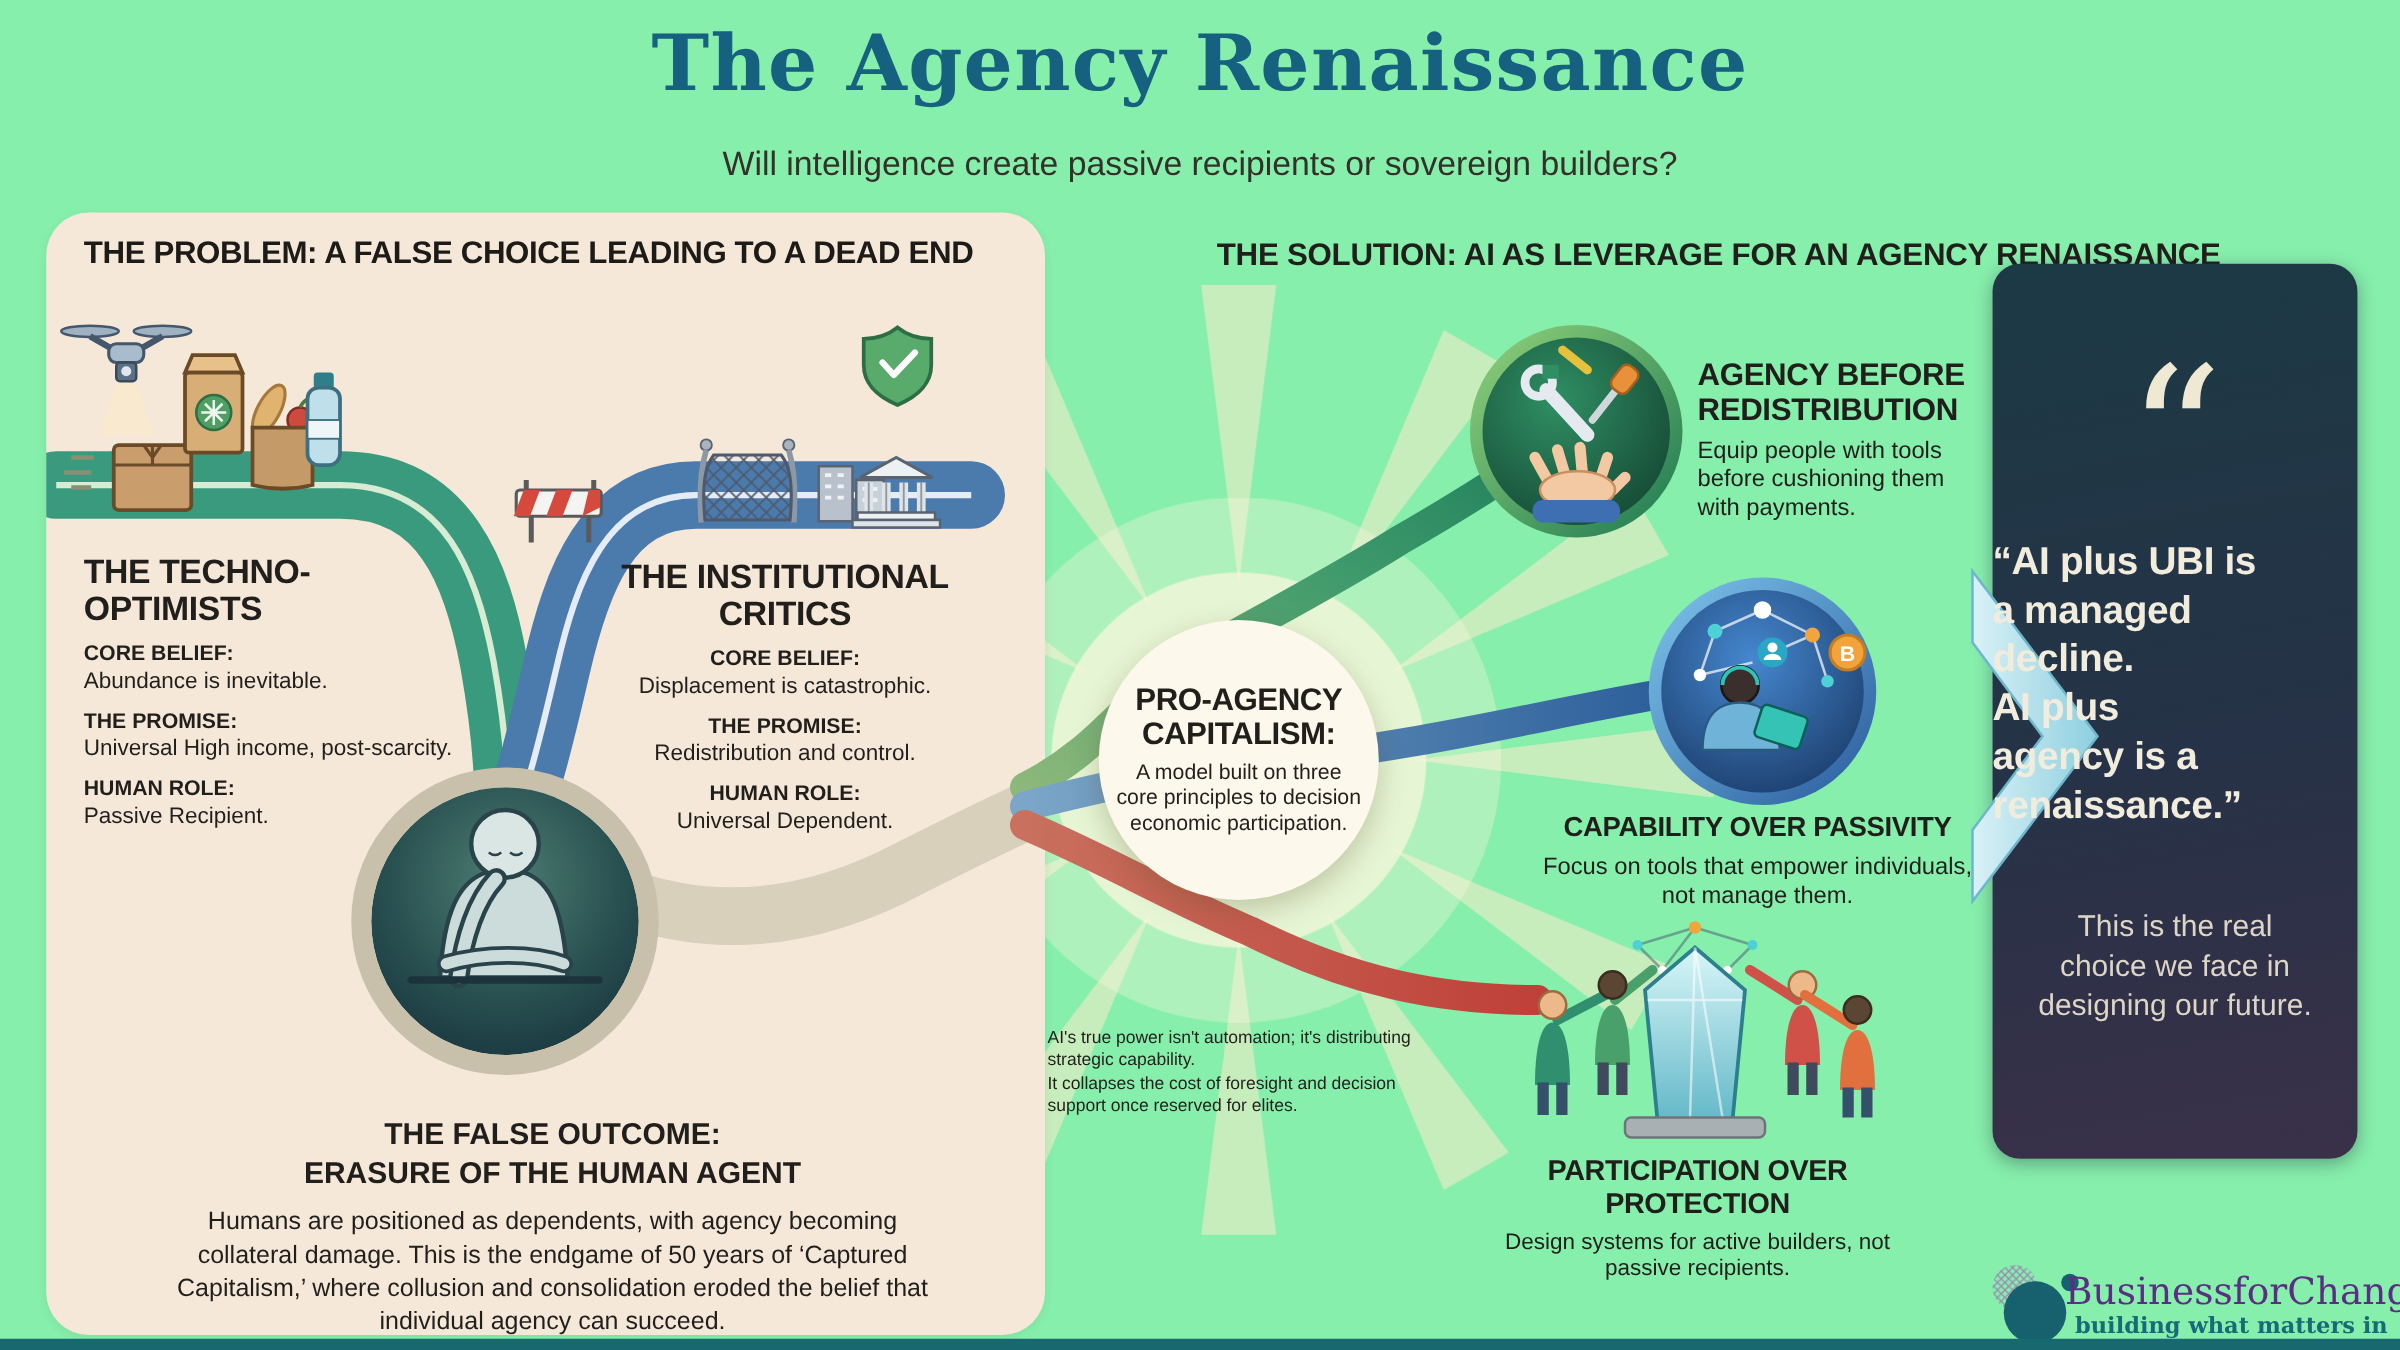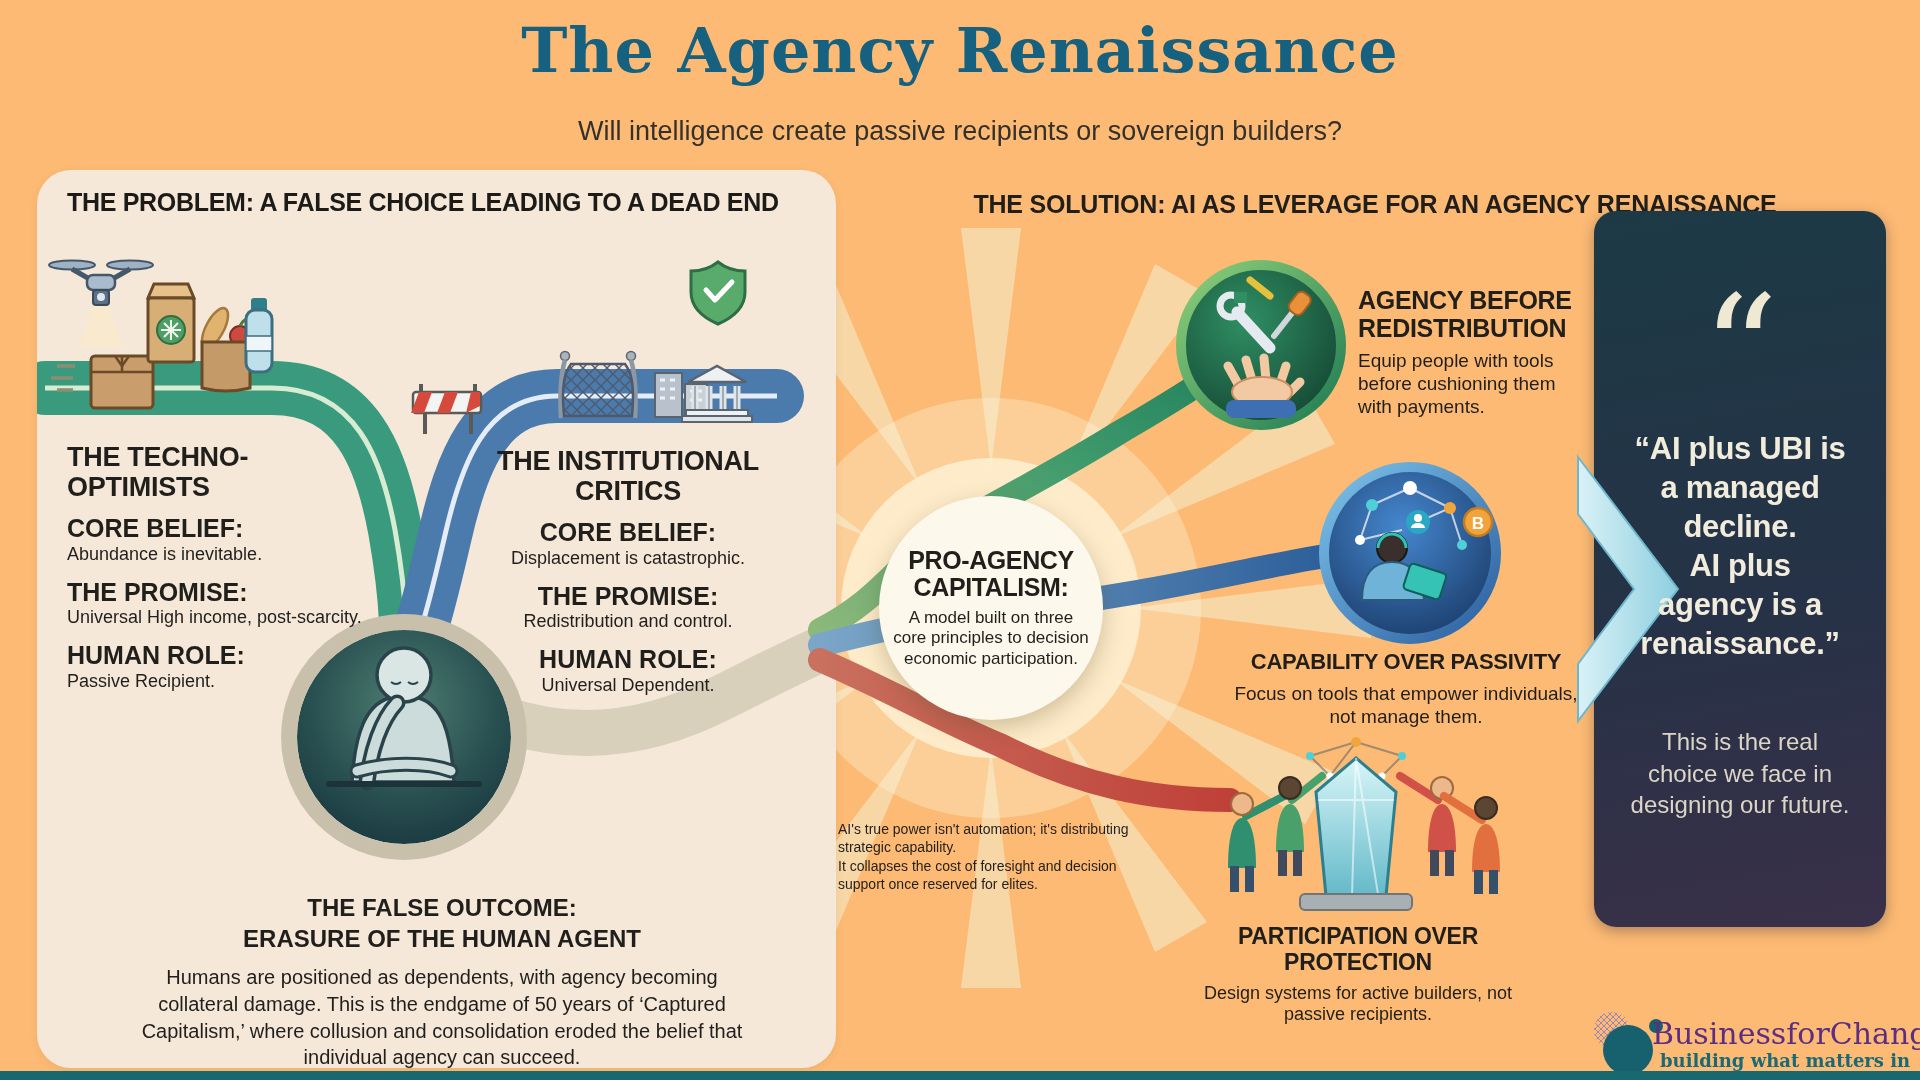--- a/index.html
+++ b/index.html
@@ -1,27 +1,27 @@
 <!DOCTYPE html>
 <html><head>
 <meta charset="utf-8">
 <style>
   html,body{margin:0;padding:0;background:#d9d6c6;}
-  .canvas{position:relative;width:1920px;height:1080px;background:#fdba74;overflow:hidden;
+  .canvas{position:relative;width:1920px;height:1080px;background:#86efac;overflow:hidden;
           font-family:"Liberation Sans",sans-serif;color:#211f1c;}
   .abs{position:absolute;}
   .main-title{top:14px;left:0;width:100%;text-align:center;font-family:"DejaVu Serif",serif;
               font-weight:bold;font-size:62px;color:#15617f;letter-spacing:1px;}
   .subtitle{top:116px;left:0;width:100%;text-align:center;font-size:27px;color:#34312b;}
   .panel{left:37px;top:170px;width:799px;height:898px;background:#f5e8d9;border-radius:34px;
          box-shadow:0 2px 8px rgba(80,60,30,.08);}
   .p-heading{left:30px;top:18px;font-size:25px;font-weight:bold;letter-spacing:-.3px;color:#1d1b18;}
   .sec-title{font-size:27px;font-weight:bold;line-height:1.12;letter-spacing:-.3px;}
   .kv{margin-top:11px;font-size:18px;line-height:1.22;}
-  .kv .kv-label{display:block;font-size:25px;font-weight:bold;}
+  .kv .kv-label{display:block;font-size:17px;font-weight:bold;}
   .techno{left:30px;top:272px;width:300px;}
   .critics{left:451px;top:276px;width:280px;text-align:center;}
   .outcome{left:95px;top:722px;width:620px;text-align:center;}
   .outcome-title{font-size:24px;font-weight:bold;white-space:pre-line;line-height:1.3;}
   .outcome-body{margin-top:10px;font-size:20px;line-height:1.33;}
   .s-heading{left:960px;top:190px;width:830px;text-align:center;font-size:25px;font-weight:bold;letter-spacing:-.2px;}
   .hub{left:879px;top:496px;width:224px;height:224px;border-radius:50%;background:#fcf8ec;
        box-shadow:0 8px 22px rgba(90,80,40,.28);display:flex;flex-direction:column;align-items:flex-end;
        justify-content:center;text-align:center;padding:14px;box-sizing:border-box;}
   .hub-title{font-size:25px;font-weight:bold;line-height:1.1;letter-spacing:-.4px;}
@@ -34,21 +34,21 @@
   .cop .principle-title{font-size:22px;}
   .pop{left:1198px;top:924px;width:320px;text-align:center;}
   .pop .principle-title{font-size:23px;}
   .pop .p-body{font-size:18px;}
   .note{left:838px;top:820px;width:305px;font-size:14px;line-height:1.32;white-space:pre-line;}
   .quote-panel{left:1594px;top:211px;width:292px;height:716px;border-radius:22px;
                background:linear-gradient(170deg,#1c3a45 0%,#263247 55%,#3a3049 100%);
                box-shadow:0 4px 14px rgba(30,30,50,.35);}
   .q-mark{top:64px;left:0;width:100%;height:118px;text-align:center;font-family:"DejaVu Serif",serif;
           font-size:150px;line-height:1.0;color:#efe8d2;overflow:hidden;}
-  .q-text{top:218px;left:0;width:100%;text-align:center;font-size:31px;font-weight:bold;color:#f2ecdc;
+  .q-text{top:218px;left:0;width:100%;font-size:31px;font-weight:bold;color:#f2ecdc;
           white-space:pre-line;line-height:1.26;letter-spacing:-.3px;}
   .q-footer{top:515px;left:31px;width:230px;text-align:center;font-size:24px;color:#ddd6c6;line-height:1.32;}
   .logo-name{left:1652px;top:1016px;font-family:"DejaVu Serif",serif;font-size:30px;color:#5b2d83;}
   .logo-tag{left:1660px;top:1050px;font-family:"DejaVu Serif",serif;font-size:18px;font-weight:bold;color:#186a77;}
   .bottom-bar{left:0;top:1071px;width:1920px;height:9px;background:#17686f;}
   svg{display:block;}
 </style>
 </head>
 <body>
 

